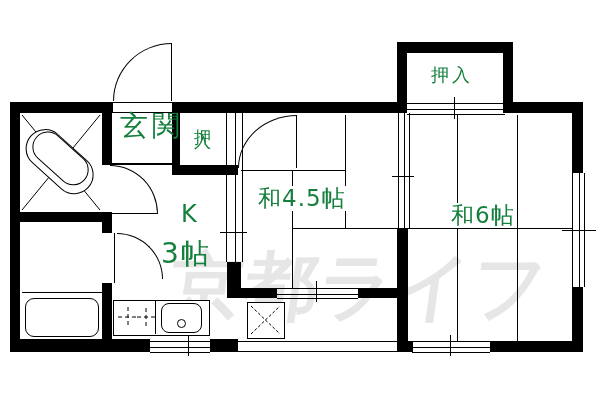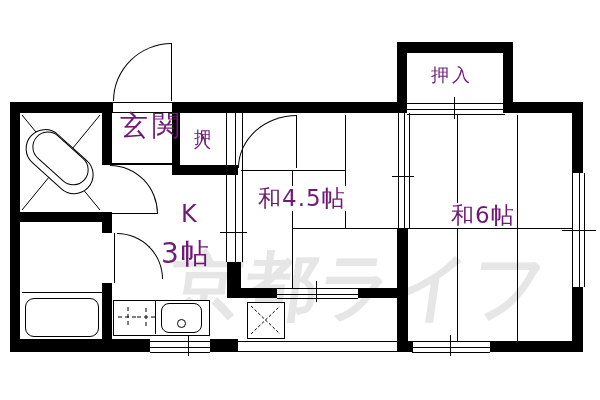--- a/index.html
+++ b/index.html
@@ -17,21 +17,21 @@
   .b2h{position:absolute;border-top:1px solid #000;border-bottom:1px solid #000;z-index:2;}
   
   .door{position:absolute;z-index:2;}
   .door.tl{border-top:1px solid #000;border-left:1px solid #000;border-right:1px solid #000;
            border-top-left-radius:100% 100%;}
   .door.tr{border-top:1px solid #000;border-right:1px solid #000;
            border-top-right-radius:100% 100%;}
   .door.tr.leafb{border-bottom:1px solid #000;}
   .box{position:absolute;border:1px solid #000;background:#fff;z-index:2;}
   .rnd{border-radius:9px;}
-  .lbl{position:absolute;color:#701a75;z-index:3;white-space:nowrap;line-height:1;text-align:center;}
+  .lbl{position:absolute;color:#15803d;z-index:3;white-space:nowrap;line-height:1;text-align:center;}
   .lbl.bg{background:#fff;padding:1px 2px;}
   #watermark{position:absolute;left:168px;top:238px;font-size:74px;font-weight:bold;
              color:#e6e6e6;letter-spacing:1px;transform:skewX(-8deg);z-index:1;white-space:nowrap;}
   svg{position:absolute;z-index:2;}
   .vtext{writing-mode:vertical-rl;text-orientation:upright;}
 </style>
 </head>
 <body>
 
 <div id="plan">

